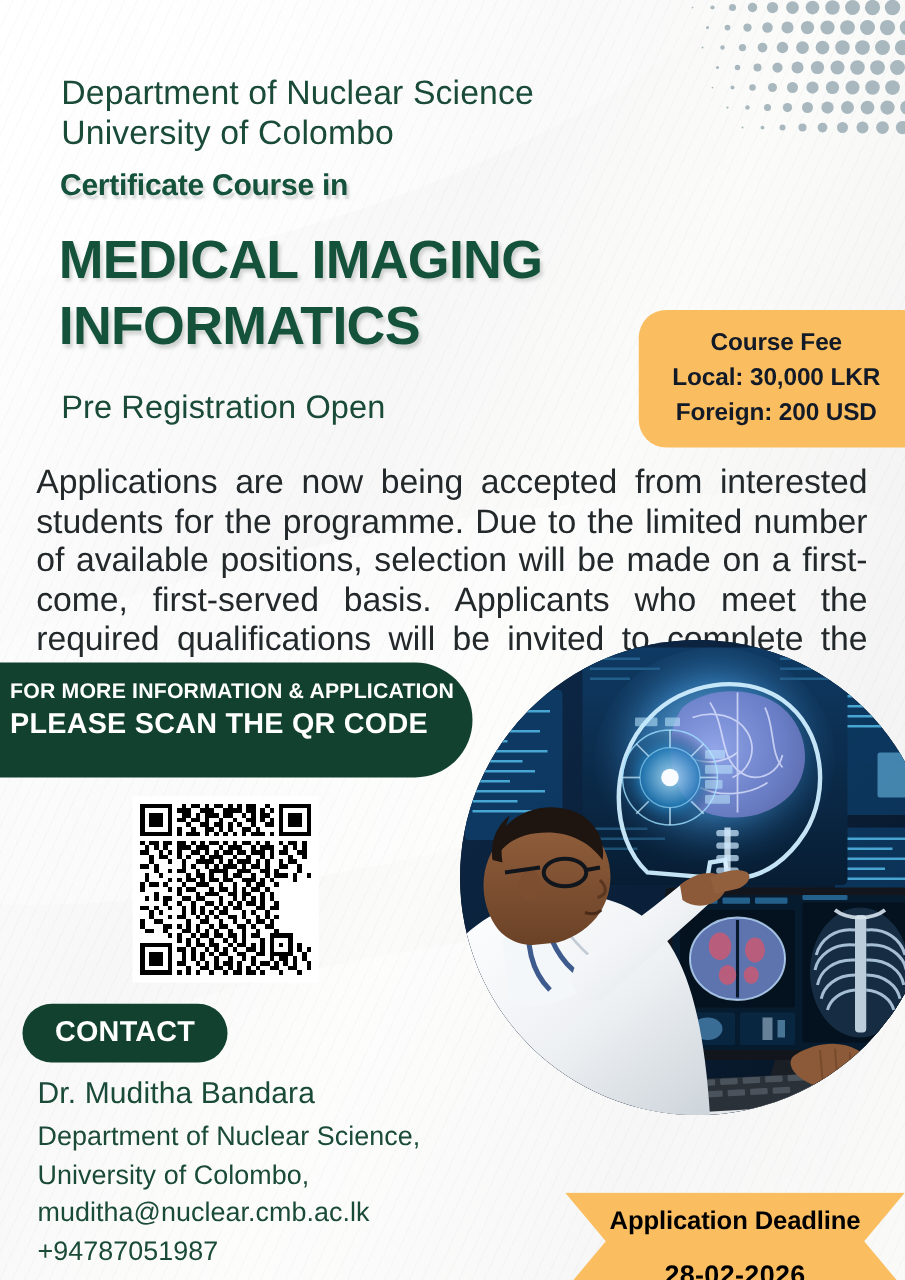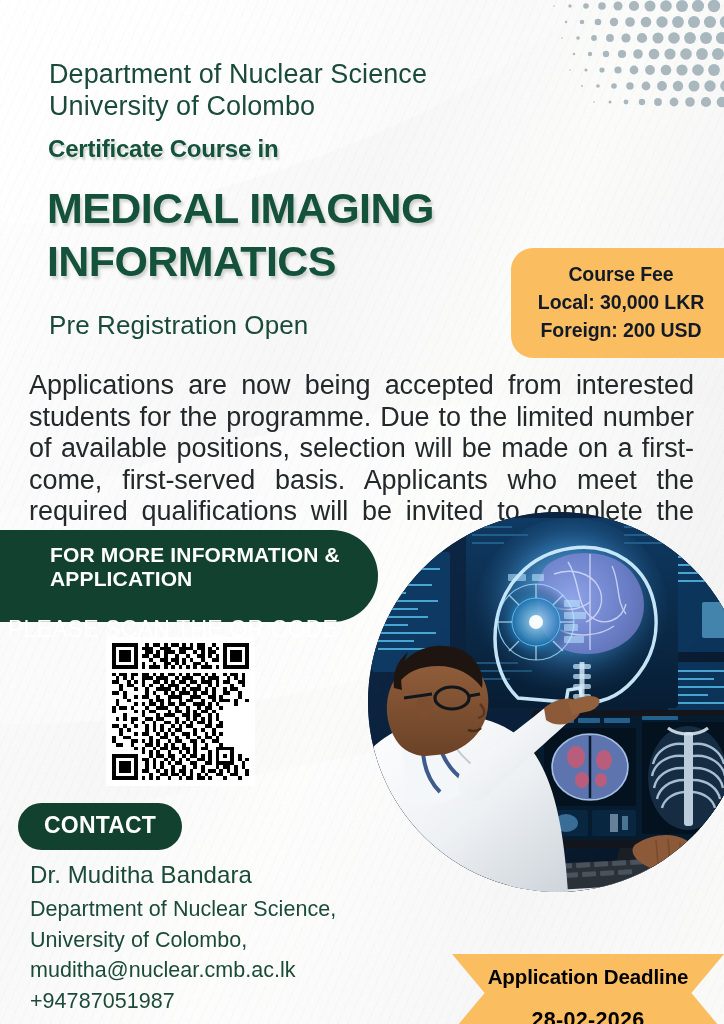--- a/index.html
+++ b/index.html
@@ -85,24 +85,24 @@
 
   
   .infoband {
     position:absolute; left:-20px; top:530px; width:398px; height:92px;
     background:#12412f;
     border-radius:0 52px 52px 0;
     color:#ffffff;
     padding:13px 0 0 28px;
   }
   .infoband .l1 {
-    font-size:21px; font-weight:bold; letter-spacing:.15px;margin-left:42px;
+    font-size:17px; font-weight:bold; letter-spacing:.15px;
   }
   .infoband .l2 {
-    font-size:23px; font-weight:400; letter-spacing:.2px; margin-top:25px;
+    font-size:23px; font-weight:700; letter-spacing:.2px; margin-top:2px;
   }
 
   
   .qr-wrap {
     position:absolute; left:106px; top:637px; width:149px; height:149px;
     background:#ffffff; padding:6px;
   }
   .qr-wrap svg { display:block; width:100%; height:100%; }
 
   

